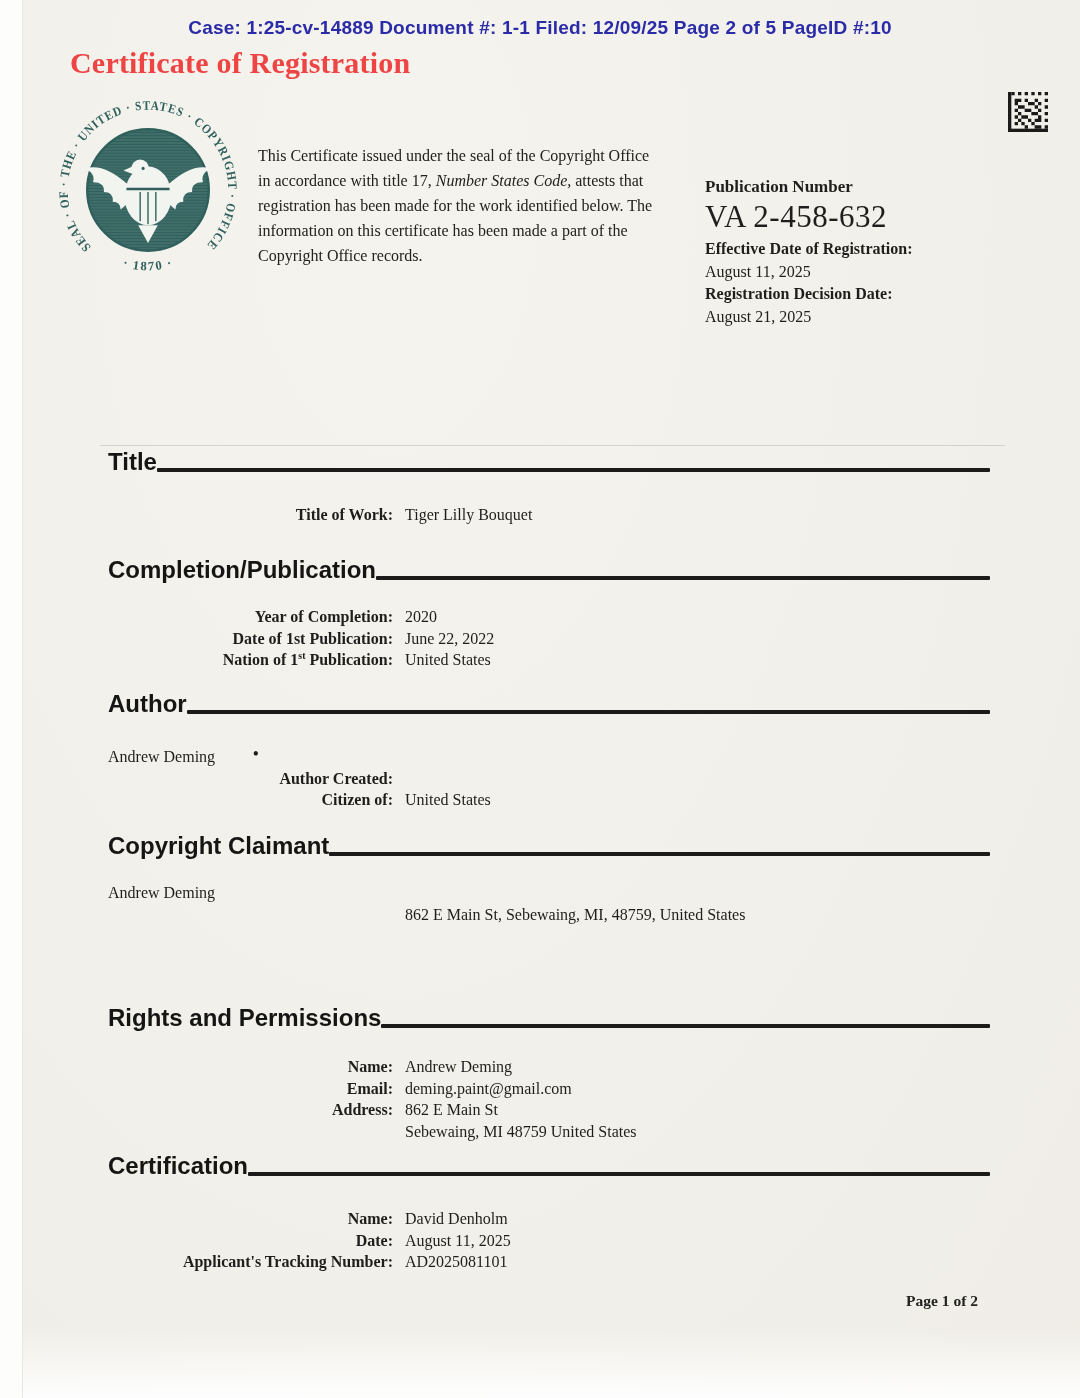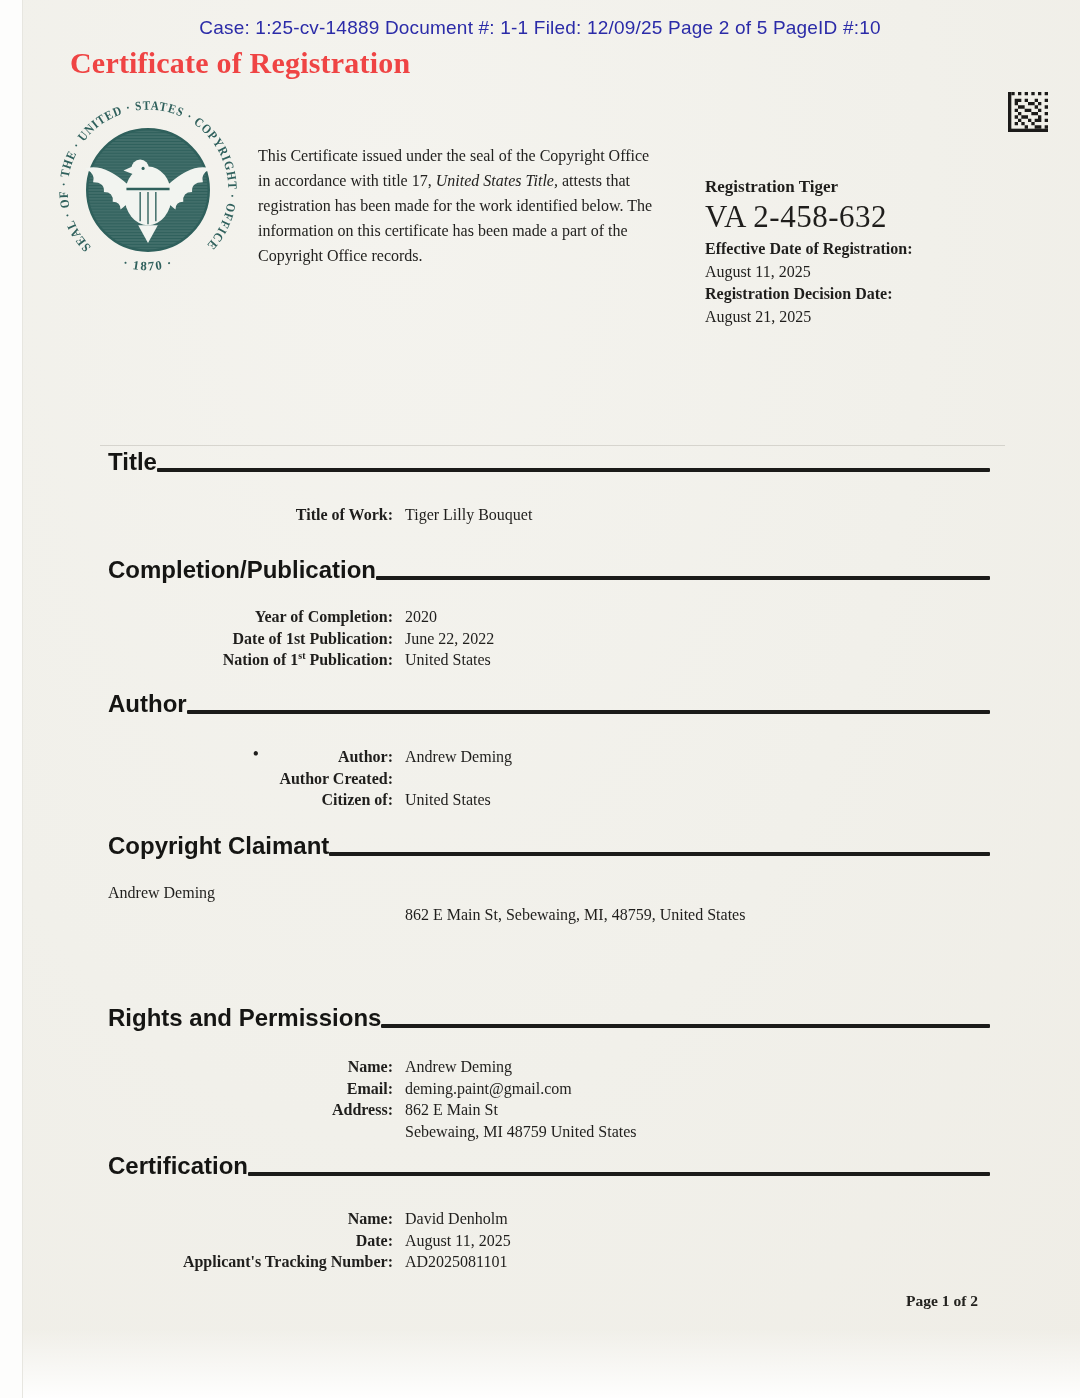--- a/index.html
+++ b/index.html
@@ -13,21 +13,21 @@
     position:absolute;left:22px;top:0;right:0;bottom:0;
     background:
       linear-gradient(180deg, rgba(255,255,255,0) 95%, rgba(255,255,255,0.95) 100%),
       radial-gradient(ellipse at 35% 15%, #f4f3ee 0%, #f1f0ea 55%, #efede6 100%);
     border-left:1px solid #e7e6e0;
   }
   
   .case-header{
     position:absolute;top:17px;left:0;width:100%;text-align:center;
     font-family:"Liberation Sans", sans-serif;
-    font-size:19px;font-weight:400;color:#2b2ba8;letter-spacing:0.2px;
+    font-size:19px;font-weight:700;color:#2b2ba8;letter-spacing:0.2px;
   }
   .doc-title{
     position:absolute;left:70px;top:46px;margin:0;
     font-family:"Liberation Serif", serif;
     font-size:30px;font-weight:600;color:#ef4444;letter-spacing:0.2px;
   }
   .seal{position:absolute;left:50px;top:92px;width:196px;height:196px;}
   .statement{
     position:absolute;left:258px;top:127px;width:406px;
     font-size:16px;line-height:25px;color:#232220;
@@ -98,24 +98,24 @@
     <circle cx="95" cy="78" r="1.6" fill="#2f605c" stroke="none"></circle>
   </g>
   <text font-family="Liberation Serif, serif" font-size="13" font-weight="700" fill="#2f605c" letter-spacing="1.2">
     <textPath href="#arcTop" startOffset="0" textLength="384" lengthAdjust="spacingAndGlyphs">SEAL · OF · THE · UNITED · STATES · COPYRIGHT · OFFICE</textPath>
   </text>
   <text font-family="Liberation Serif, serif" font-size="13" font-weight="700" fill="#2f605c" letter-spacing="1.5" text-anchor="middle">
     <textPath href="#arcBottom" startOffset="50%">· 1870 ·</textPath>
   </text>
 </svg>
 
-<p class="statement"><span>This Certificate issued under the seal of the Copyright Office in accordance with title 17, </span><span class="it">United States Title,</span><span> attests that registration has been made for the work identified below. The information on this certificate has been made a part of the Copyright Office records.</span></p>
+<p class="statement"><span>This Certificate issued under the seal of the Copyright Office in accordance with title 17, </span><span class="it">Number States Code,</span><span> attests that registration has been made for the work identified below. The information on this certificate has been made a part of the Copyright Office records.</span></p>
 
 <div class="reg-block">
-  <div class="reg-label">Registration Tiger</div>
+  <div class="reg-label">Publication Number</div>
   <div class="reg-number">VA 2-458-632</div>
   <div class="reg-sub-label">Effective Date of Registration:</div>
   <div class="reg-sub-value">August 11, 2025</div>
   <div class="reg-sub-label">Registration Decision Date:</div>
   <div class="reg-sub-value">August 21, 2025</div>
 </div>
 
 <svg class="barcode" viewBox="0 0 12 12" aria-hidden="true">
   <g fill="#1c1b1a">
     <rect x="0" y="0" width="1" height="12"></rect>
@@ -163,21 +163,20 @@
 </section>
 
 <section class="sec" style="top:690px">
   <div class="sec-head">
     <h2>Author</h2>
     <div class="rule"></div>
   </div>
   <div class="rows" style="--gap:28px">
     <span class="bullet">•</span>
     <div class="row">
-      <div class="lbl">Author:</div>
       <div class="val">Andrew Deming</div>
     </div>
     <div class="row">
       <div class="lbl">Author Created:</div>
     </div>
     <div class="row">
       <div class="lbl">Citizen of:</div>
       <div class="val">United States</div>
     </div>
   </div>

